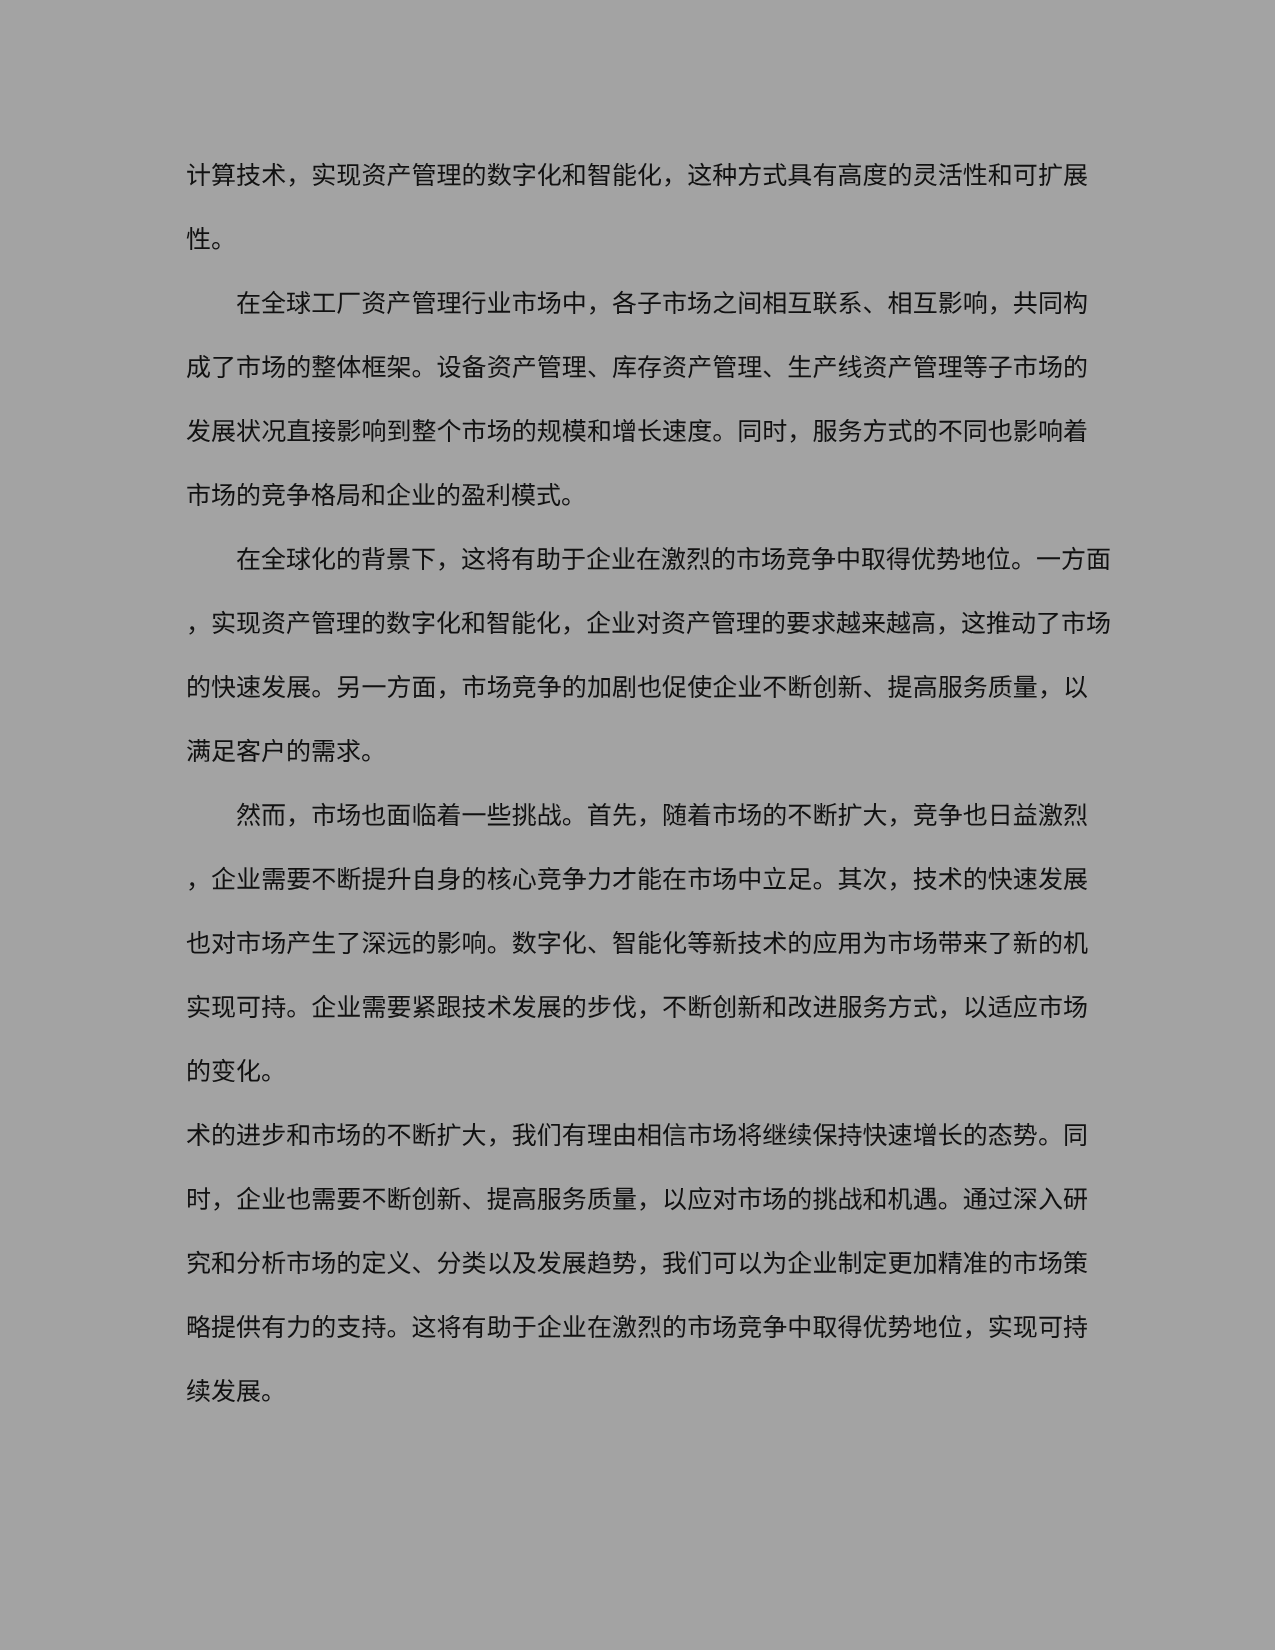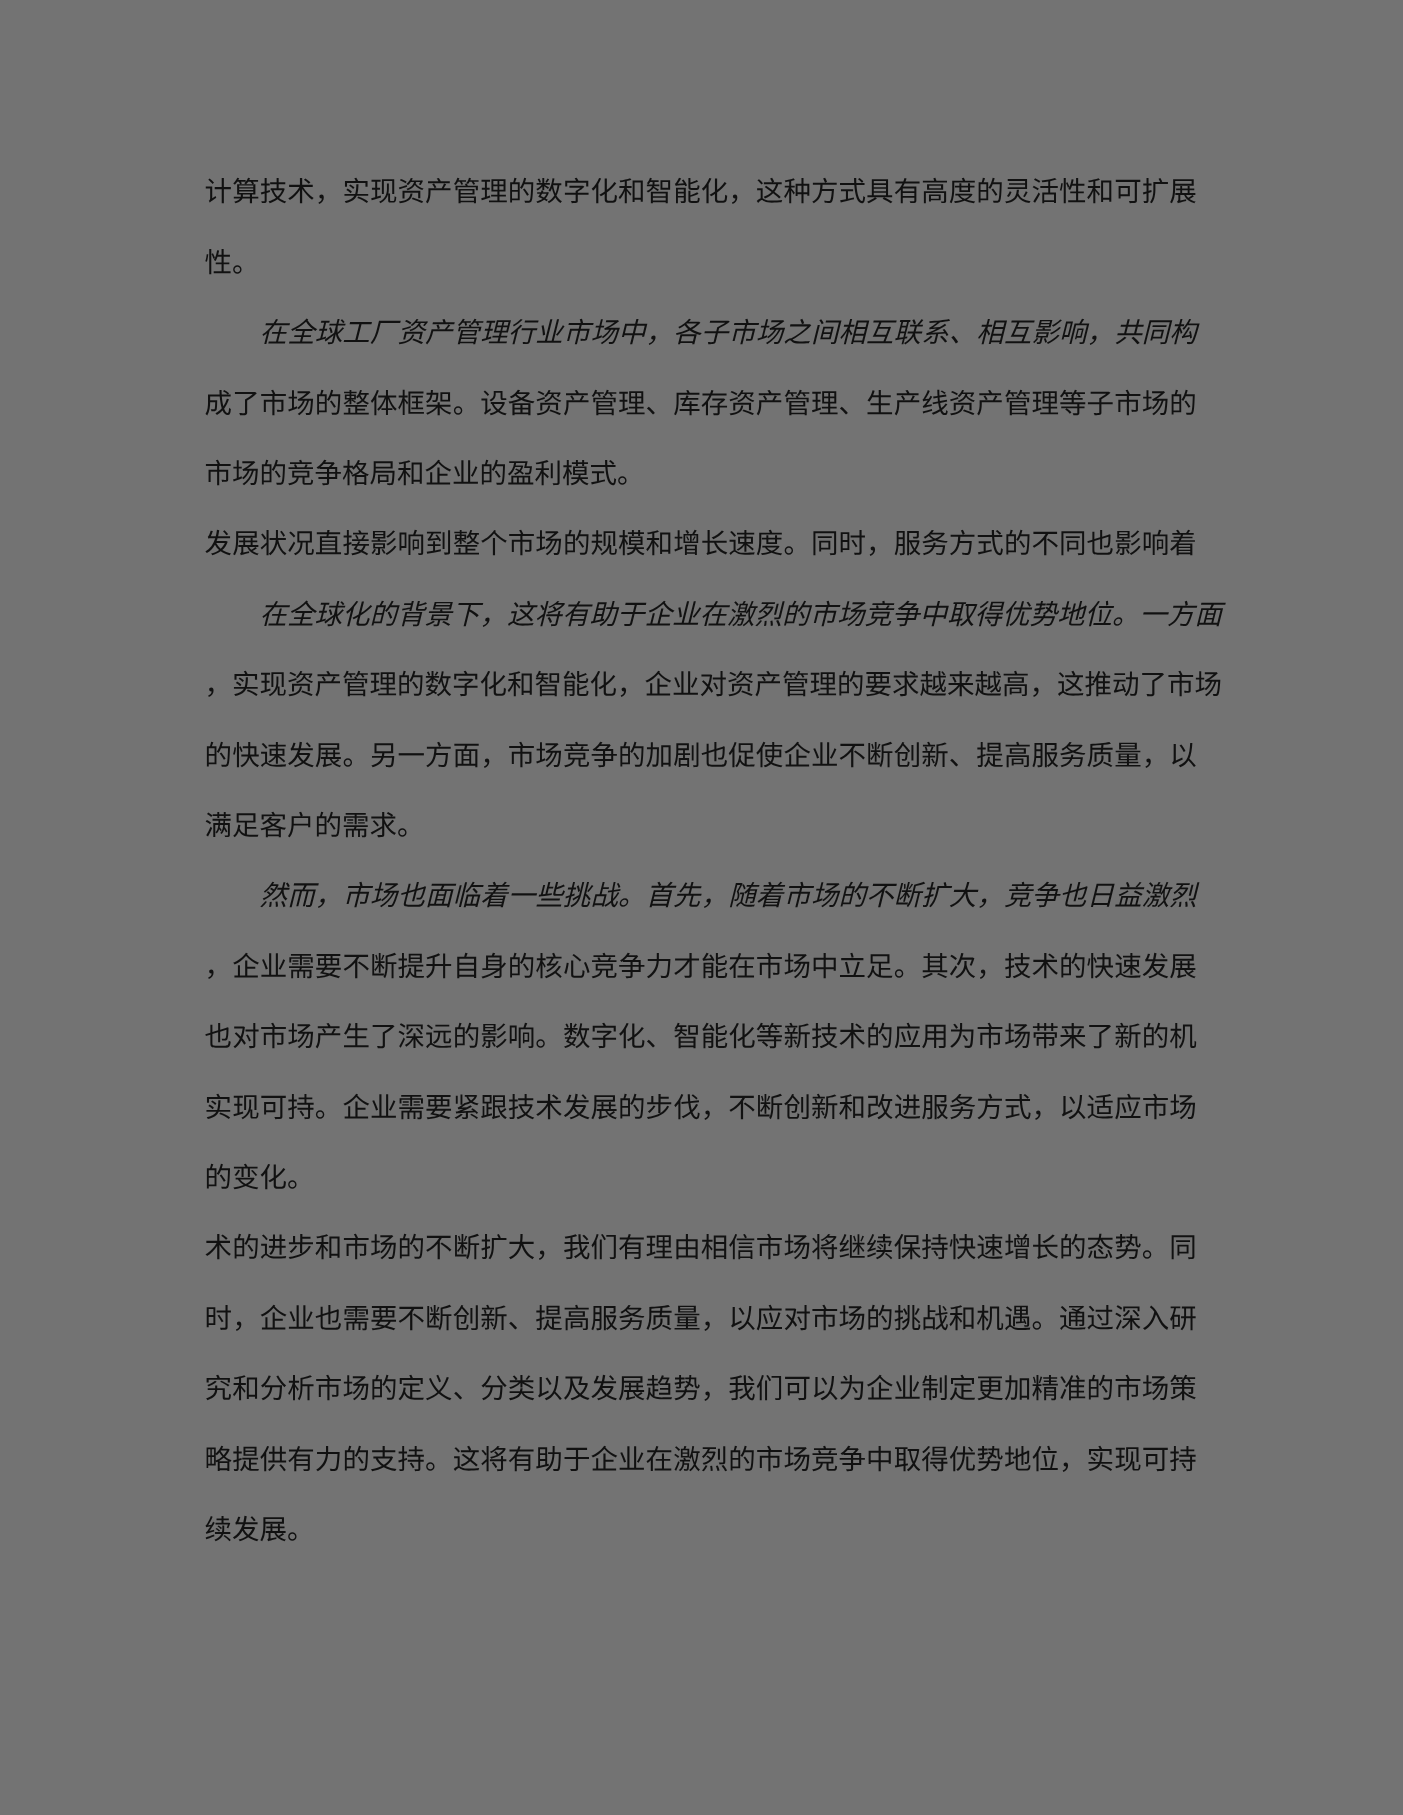--- a/index.html
+++ b/index.html
@@ -4,21 +4,21 @@
 <style>
   html, body {
     margin: 0;
     padding: 0;
     background: #ffffff;
   }
   .page {
     position: relative;
     width: 1275px;
     height: 1650px;
-    background: #737373;
+    background: #a3a3a3;
     overflow: hidden;
   }
   .text-block {
     position: absolute;
     left: 186px;
     top: 143px;
     width: 902px;
     font-family: "Liberation Sans", "DejaVu Sans", sans-serif;
     font-size: 25px;
     line-height: 64px;
@@ -32,41 +32,40 @@
   .line {
     height: 64px;
     white-space: nowrap;
     text-align: justify;
     text-align-last: justify;
     text-justify: inter-character;
     overflow: visible;
   }
   .line.indent {
     padding-left: 50px;
-    font-style: italic;
   }
   .line.para-end {
     text-align: left;
     text-align-last: left;
   }
 </style>
 </head>
 <body>
 
 <div class="page">
   <div class="text-block" id="doc-body" style="color: rgb(17, 17, 17);">
       <div class="para">
         <div class="line">计算技术，实现资产管理的数字化和智能化，这种方式具有高度的灵活性和可扩展</div>
         <div class="line para-end">性。</div>
       </div>
       <div class="para">
         <div class="line indent">在全球工厂资产管理行业市场中，各子市场之间相互联系、相互影响，共同构</div>
         <div class="line">成了市场的整体框架。设备资产管理、库存资产管理、生产线资产管理等子市场的</div>
+        <div class="line">发展状况直接影响到整个市场的规模和增长速度。同时，服务方式的不同也影响着</div>
         <div class="line para-end">市场的竞争格局和企业的盈利模式。</div>
-        <div class="line">发展状况直接影响到整个市场的规模和增长速度。同时，服务方式的不同也影响着</div>
       </div>
       <div class="para">
         <div class="line indent">在全球化的背景下，这将有助于企业在激烈的市场竞争中取得优势地位。一方面</div>
         <div class="line">，实现资产管理的数字化和智能化，企业对资产管理的要求越来越高，这推动了市场</div>
         <div class="line">的快速发展。另一方面，市场竞争的加剧也促使企业不断创新、提高服务质量，以</div>
         <div class="line para-end">满足客户的需求。</div>
       </div>
       <div class="para">
         <div class="line indent">然而，市场也面临着一些挑战。首先，随着市场的不断扩大，竞争也日益激烈</div>
         <div class="line">，企业需要不断提升自身的核心竞争力才能在市场中立足。其次，技术的快速发展</div>

